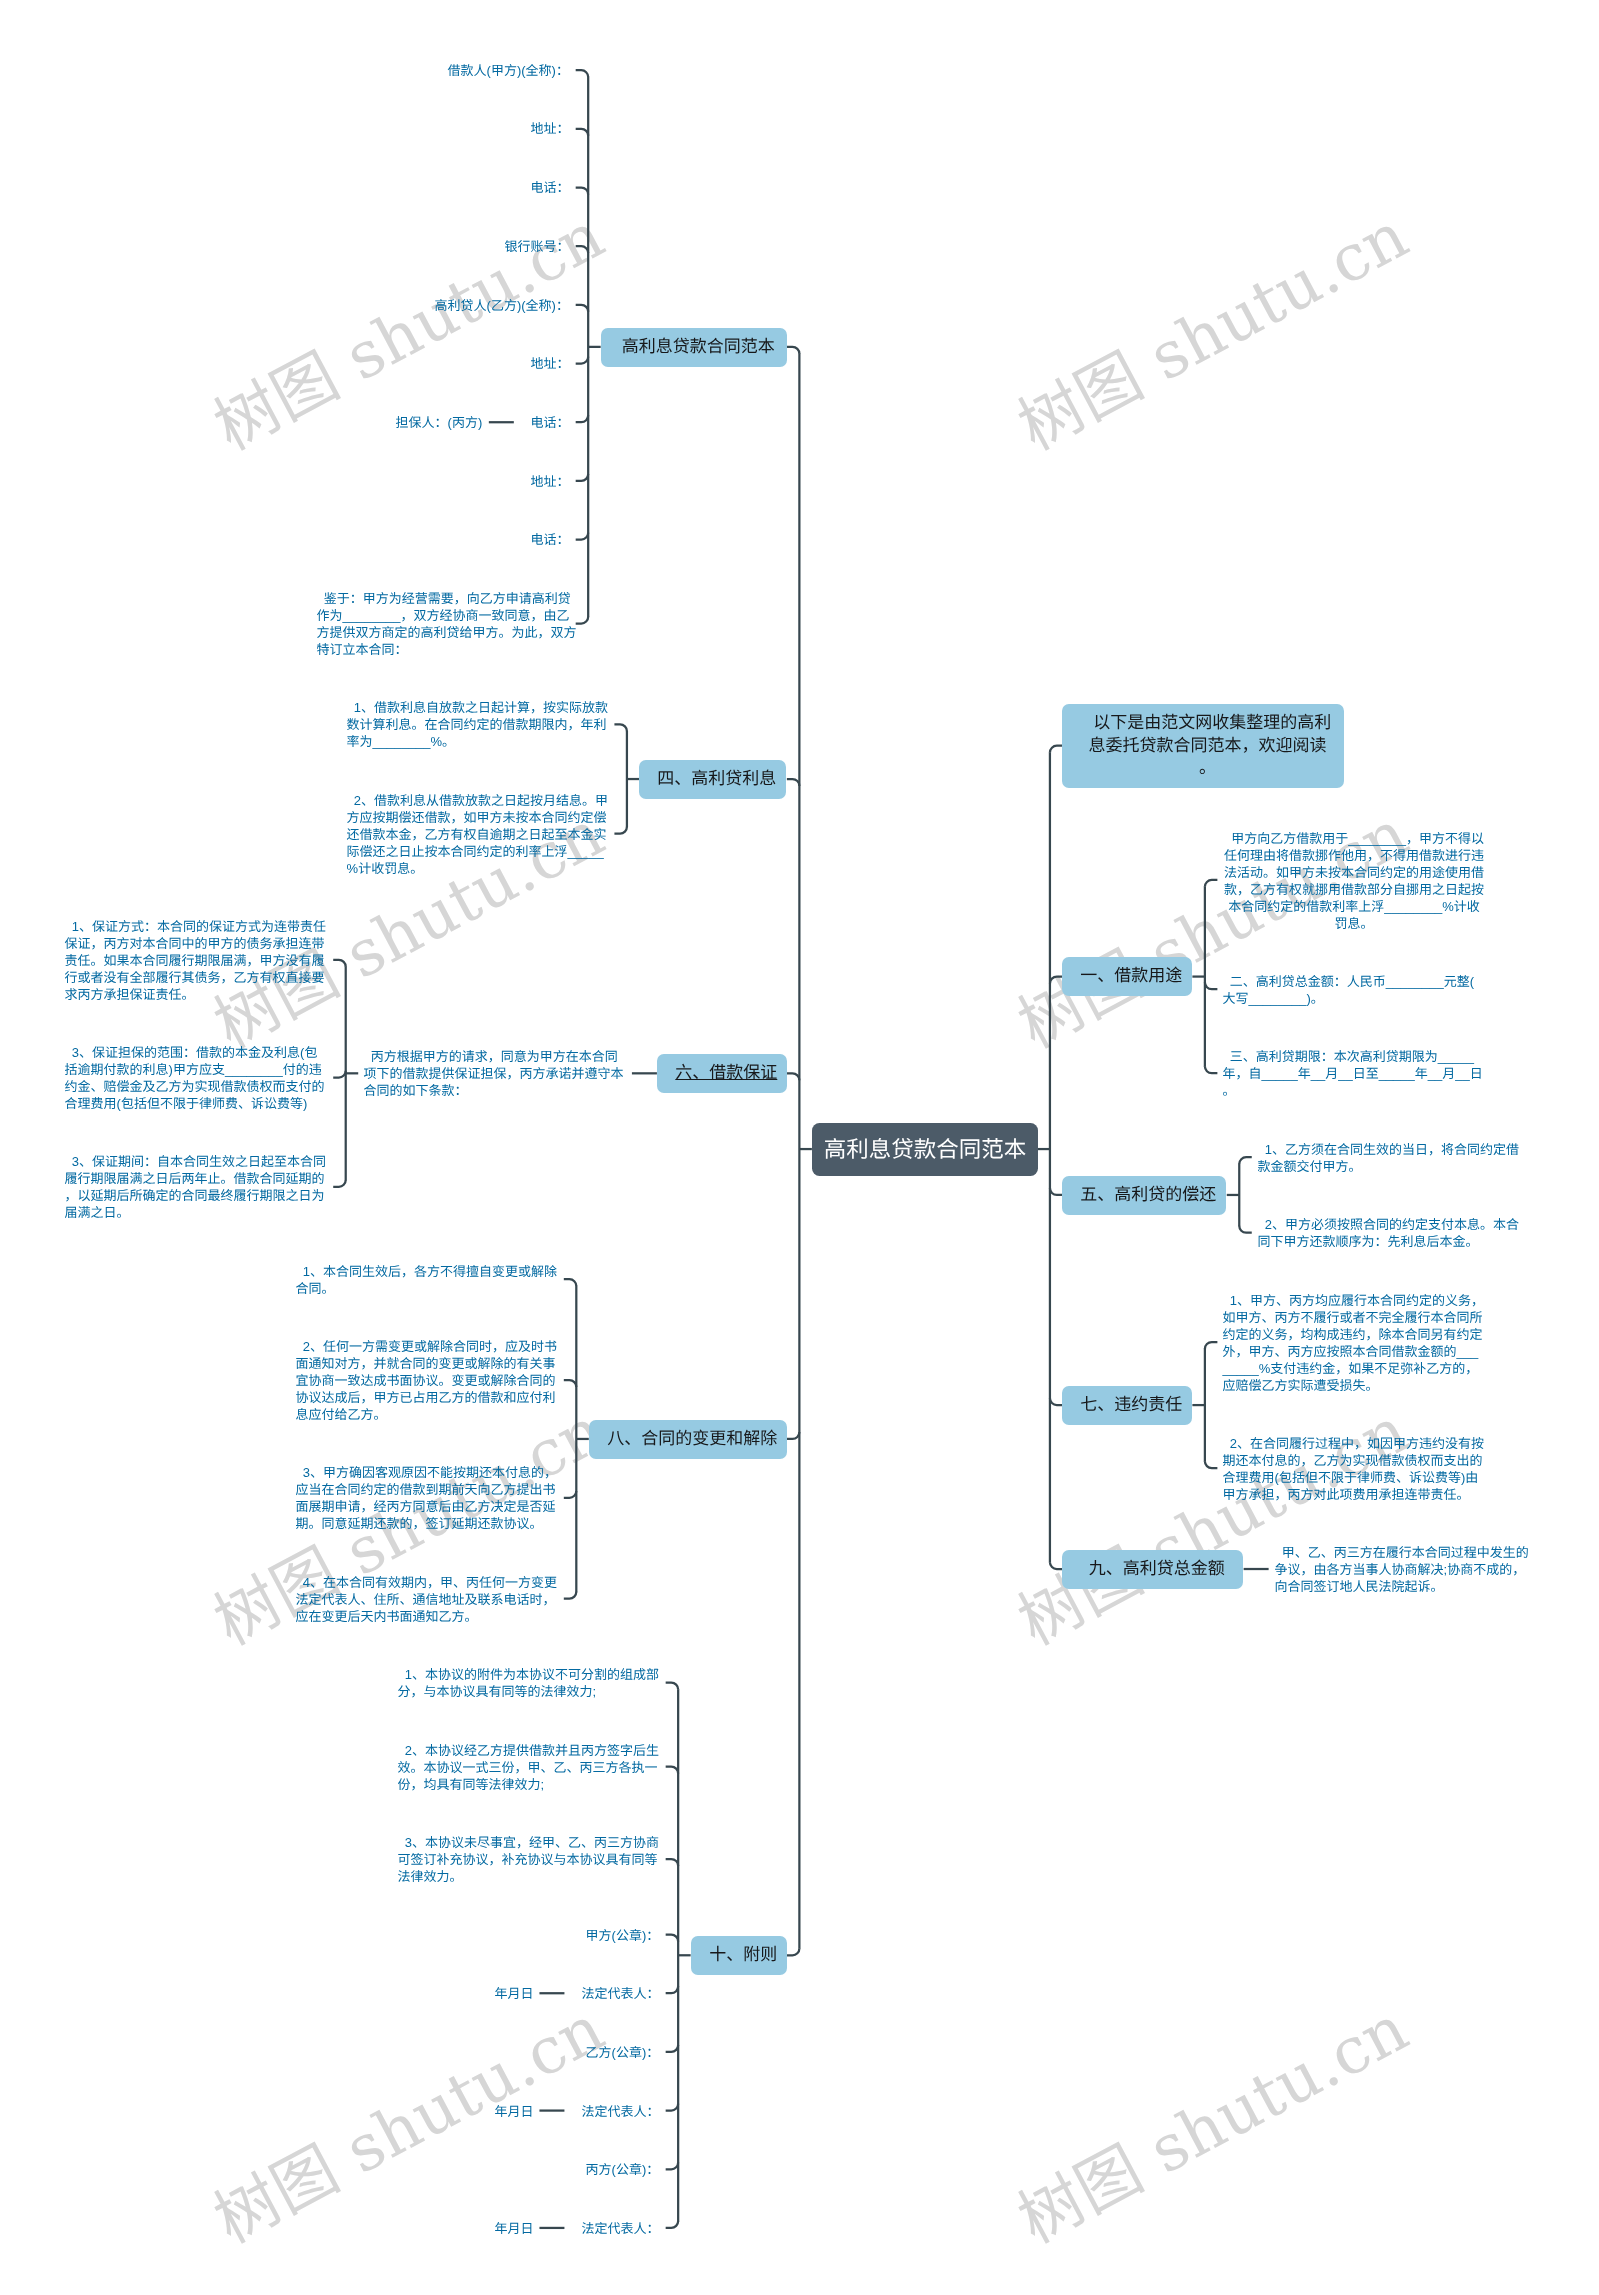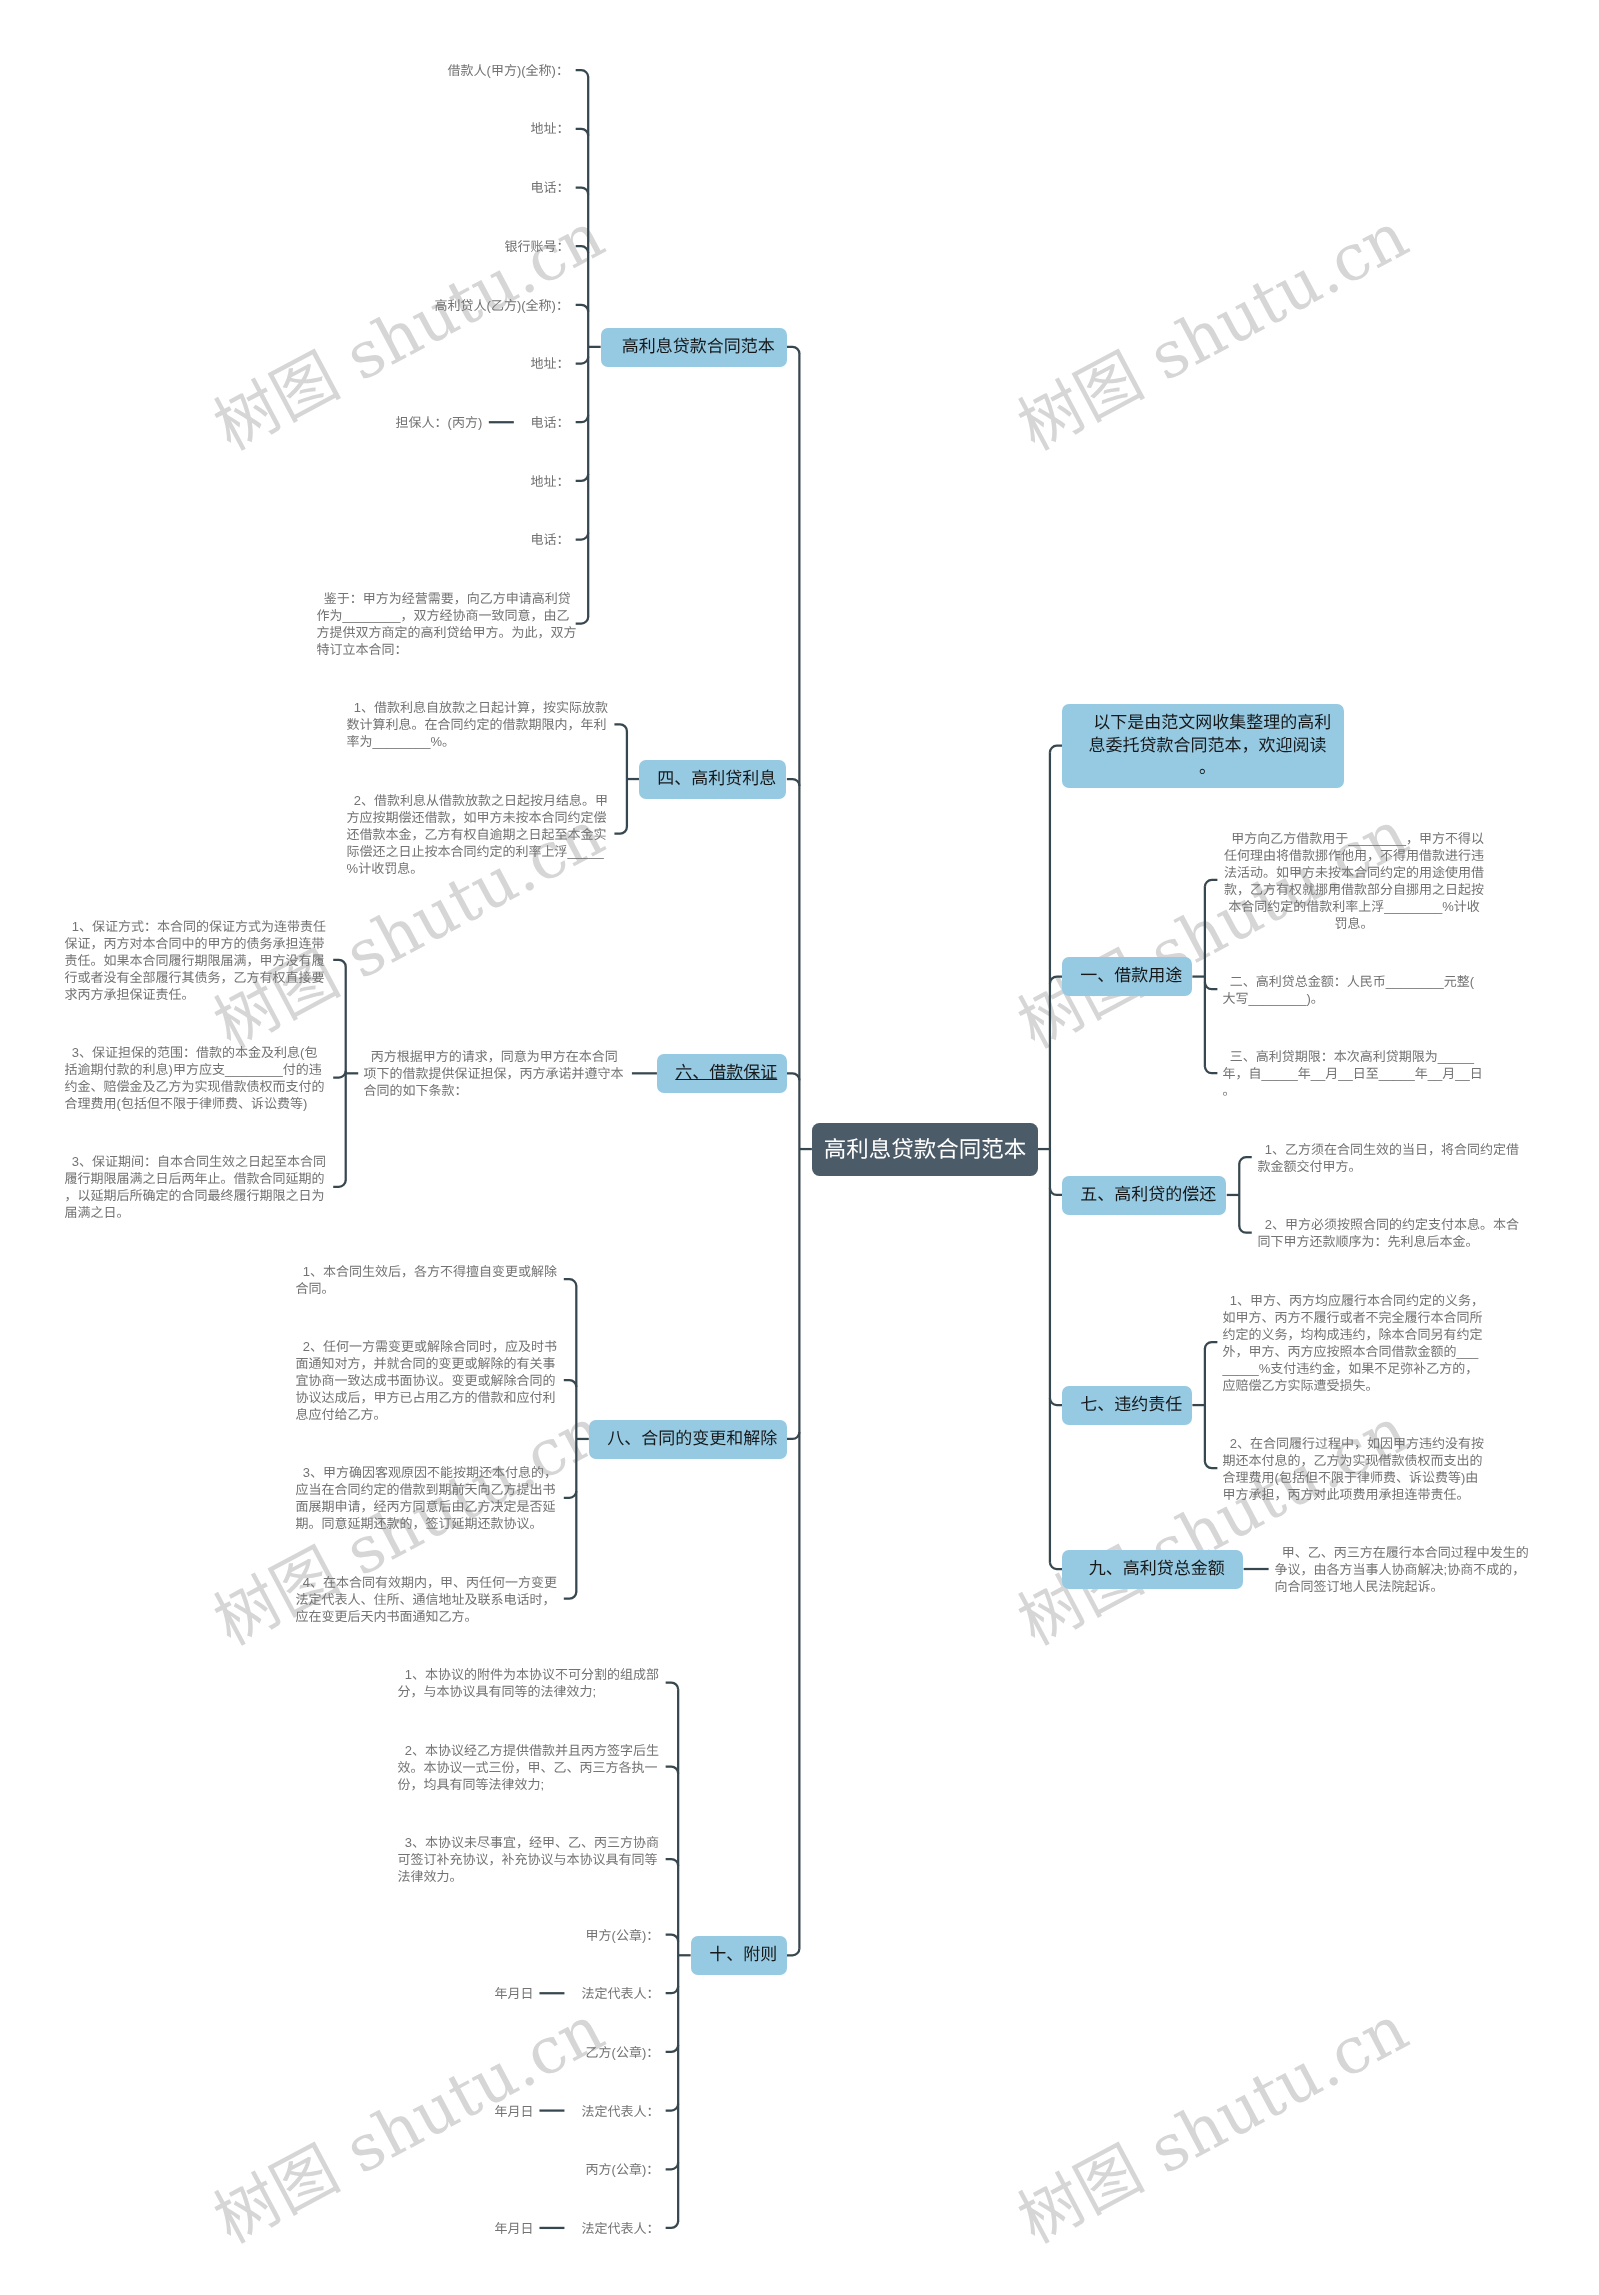--- a/index.html
+++ b/index.html
@@ -13,21 +13,21 @@
   .n-root{background:#4c5b68;color:#fff;border-radius:7.5px;font-size:22.5px;line-height:27.5px;
         padding:12.5px 11.2px;text-align:center;white-space:nowrap;}
   .n-branch{background:#96cae2;color:#17181a;border-radius:6.9px;font-size:17px;line-height:22.5px;
        padding:8.1px 9.4px 8.1px 18px;text-align:center;white-space:nowrap;}
   .n-branch.multi{white-space:pre-wrap;word-break:break-all;line-break:anywhere;padding:8.1px 10px 8.1px 19px;}
   .n-leaf{color:#17181a;font-size:13px;line-height:17px;white-space:pre-wrap;word-break:break-all;line-break:anywhere;padding:0 5.6px;}
   .wm{position:absolute;color:#d6d6d6;font-size:64px;line-height:64px;
       transform:rotate(-28deg);transform-origin:0 100%;white-space:nowrap;
       font-family:"DejaVu Serif",serif;pointer-events:none;user-select:none;}
 </style>
-<style>body{background:#ffffff}.n-root{background:#4c5b68;color:#ffffff}.n-branch{background:#96cae2;color:#17181a}.n-leaf{color:#737373}.wm{color:#d6d6d6}</style></head>
+<style>body{background:#ffffff}.n-root{background:#4c5b68;color:#ffffff}.n-branch{background:#96cae2;color:#17181a}.n-leaf{color:#0369a1}.wm{color:#d6d6d6}</style></head>
 <body>
 
 <div id="wmlayer">
     <div class="wm" style="left: 235px; top: 396px;">树图 shutu.cn</div>
     <div class="wm" style="left: 1039px; top: 396px;">树图 shutu.cn</div>
     <div class="wm" style="left: 235px; top: 994px;">树图 shutu.cn</div>
     <div class="wm" style="left: 1039px; top: 994px;">树图 shutu.cn</div>
     <div class="wm" style="left: 235px; top: 1591px;">树图 shutu.cn</div>
     <div class="wm" style="left: 1039px; top: 1591px;">树图 shutu.cn</div>
     <div class="wm" style="left: 235px; top: 2189px;">树图 shutu.cn</div>

